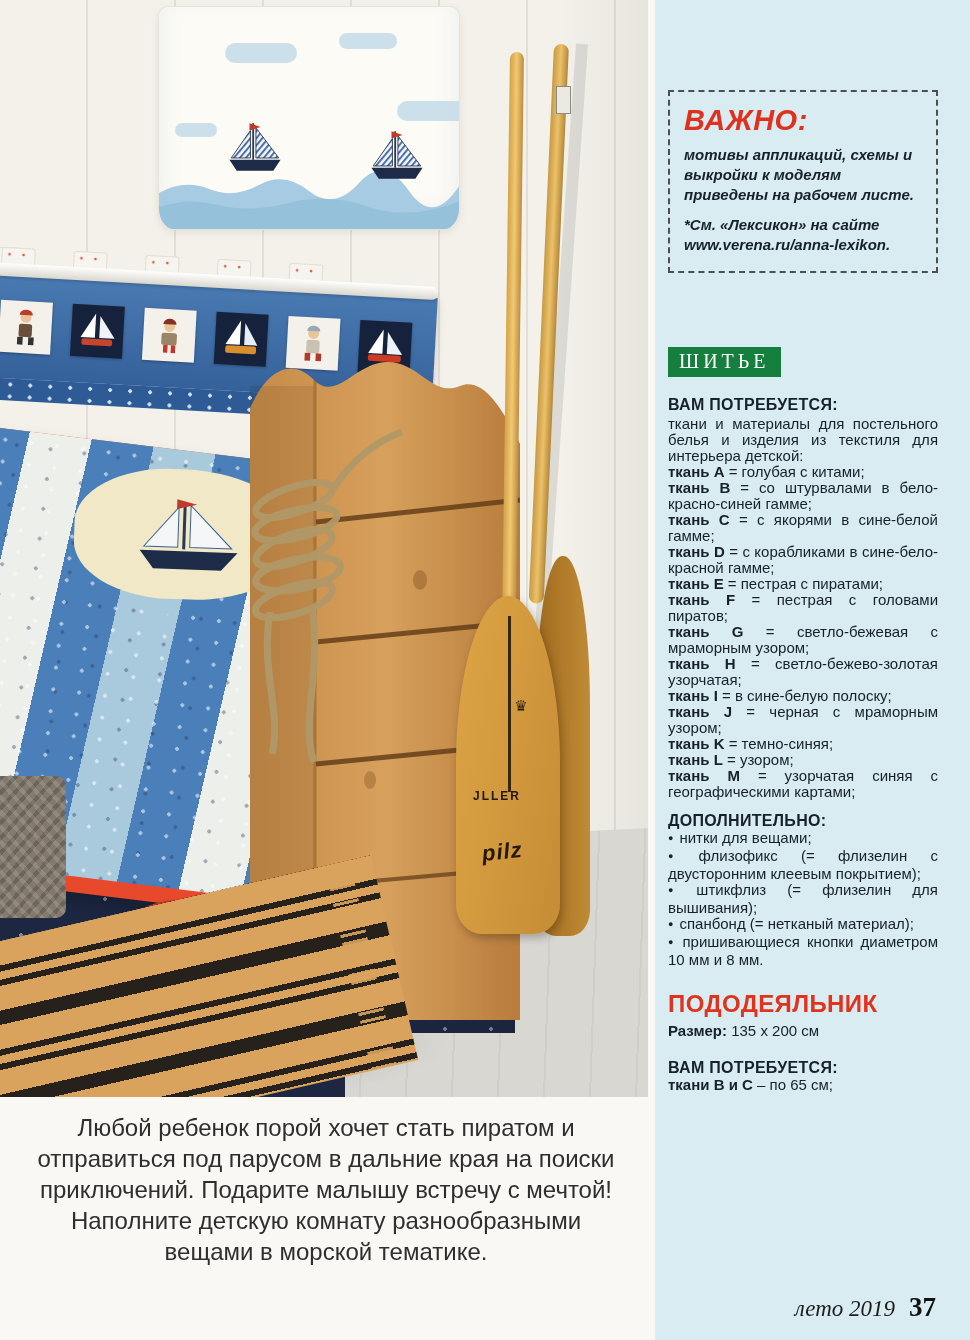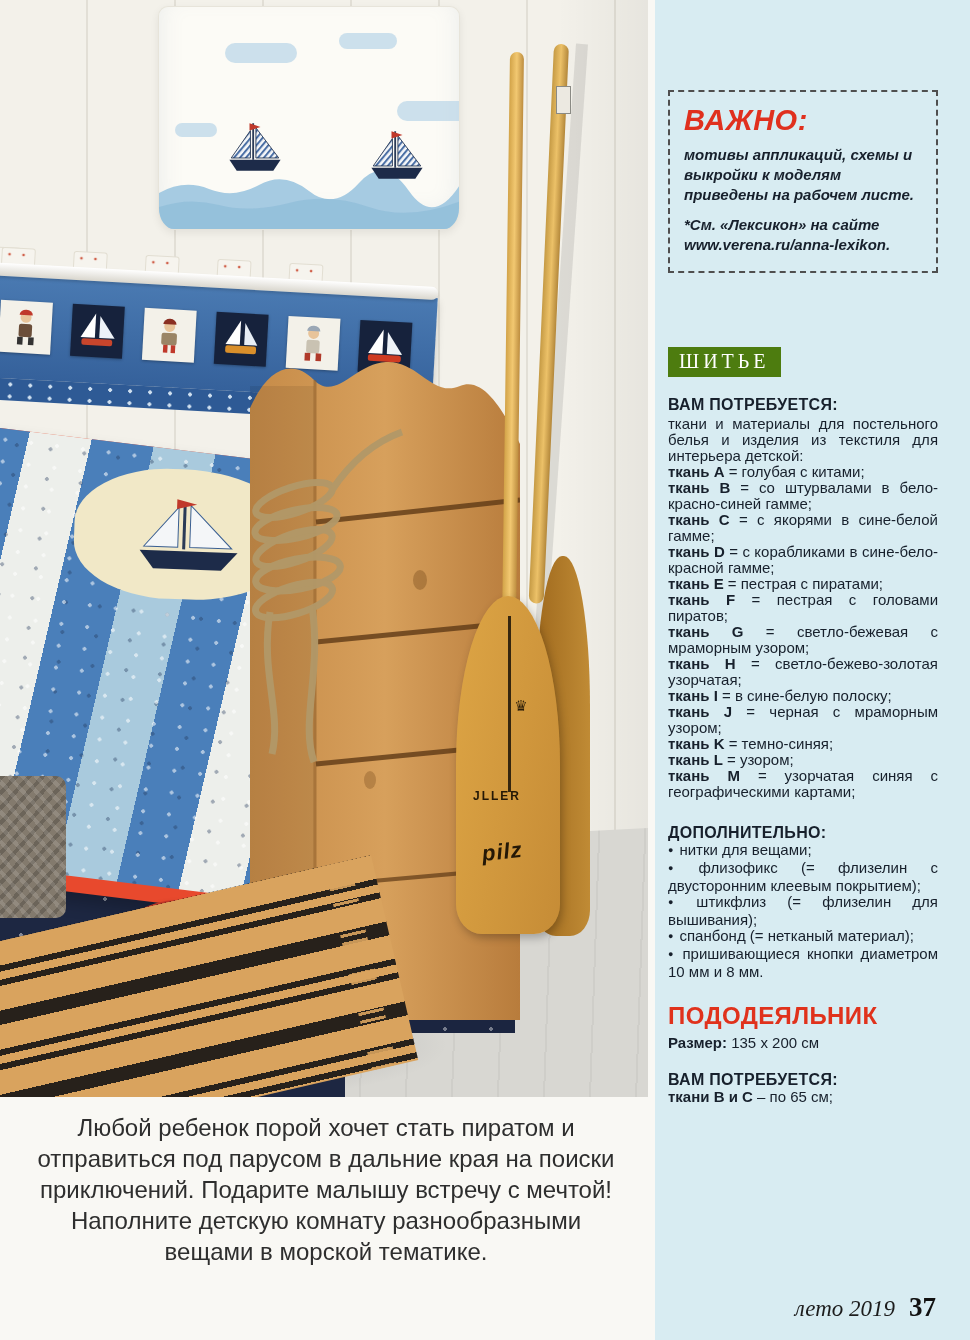--- a/index.html
+++ b/index.html
@@ -125,26 +125,26 @@
     font-size:24px; line-height:31px; color:#2e2e2e; }
 
   
   .panel { position:absolute; left:655px; top:0; width:315px; height:1340px; background:#d8ecf2; }
   .panel-inner { position:absolute; left:13px; top:0; width:270px; color:#17202c; }
   .imp-box { margin-top:90px; border:2px dashed #4f4f4f; padding:12px 14px 16px; }
   .imp-title { color:#e0301e; font-size:29px; font-weight:bold; font-style:italic; letter-spacing:.5px; }
   .imp-body { margin-top:8px; font-size:15px; line-height:20px; font-weight:bold; font-style:italic; }
   .imp-note { margin-top:10px; font-size:15px; line-height:20px; font-weight:bold; font-style:italic; white-space:pre-line; }
 
-  .badge { display:inline-block; margin-top:74px; background:#4d7c0f; color:#ffffff;
+  .badge { display:inline-block; margin-top:74px; background:#15803d; color:#ffffff;
     font-family:"Liberation Serif", serif; font-size:20px; letter-spacing:4px; padding:3px 11px 4px; }
 
   .h-bold { font-size:16px; font-weight:bold; letter-spacing:.3px; }
   .mt-mat { margin-top:19px; }
-  .mt-add { margin-top:24px; }
+  .mt-add { margin-top:12px; }
   .mt-need2 { margin-top:18px; }
   .body-txt { font-size:15px; line-height:20px; text-align:justify; }
   .list p, .intro { font-size:15px; line-height:16px; text-align:justify; }
   .intro { margin-top:2px; }
   .bld { font-weight:bold; }
   .bullet::before { content:"\25CF"; font-size:9px; position:relative; top:-2px; margin-right:6px; }
   .duvet-title { margin-top:22px; color:#e0321c; font-size:24px; font-weight:bold; letter-spacing:.4px; }
   .size-line { margin-top:3px; font-size:15px; line-height:20px; }
   .footer { position:absolute; right:34px; top:1292px; font-family:"Liberation Serif", serif; }
   .footer .issue { font-style:italic; font-size:23px; color:#1d1d1d; }

